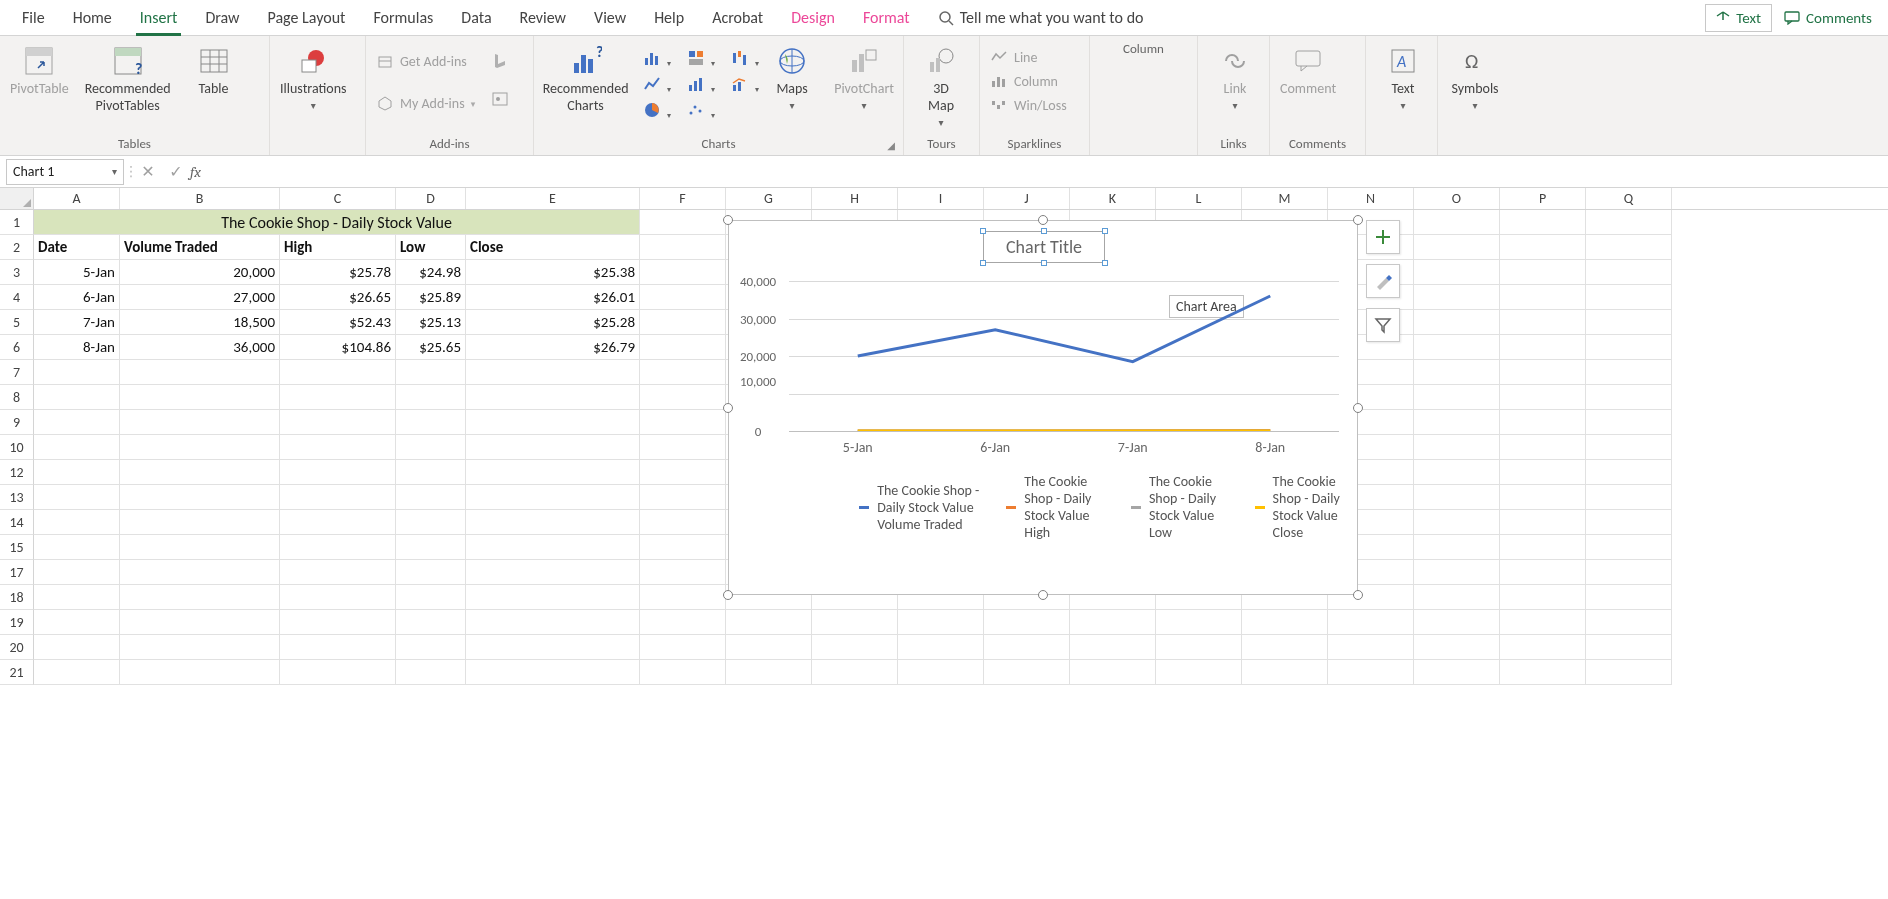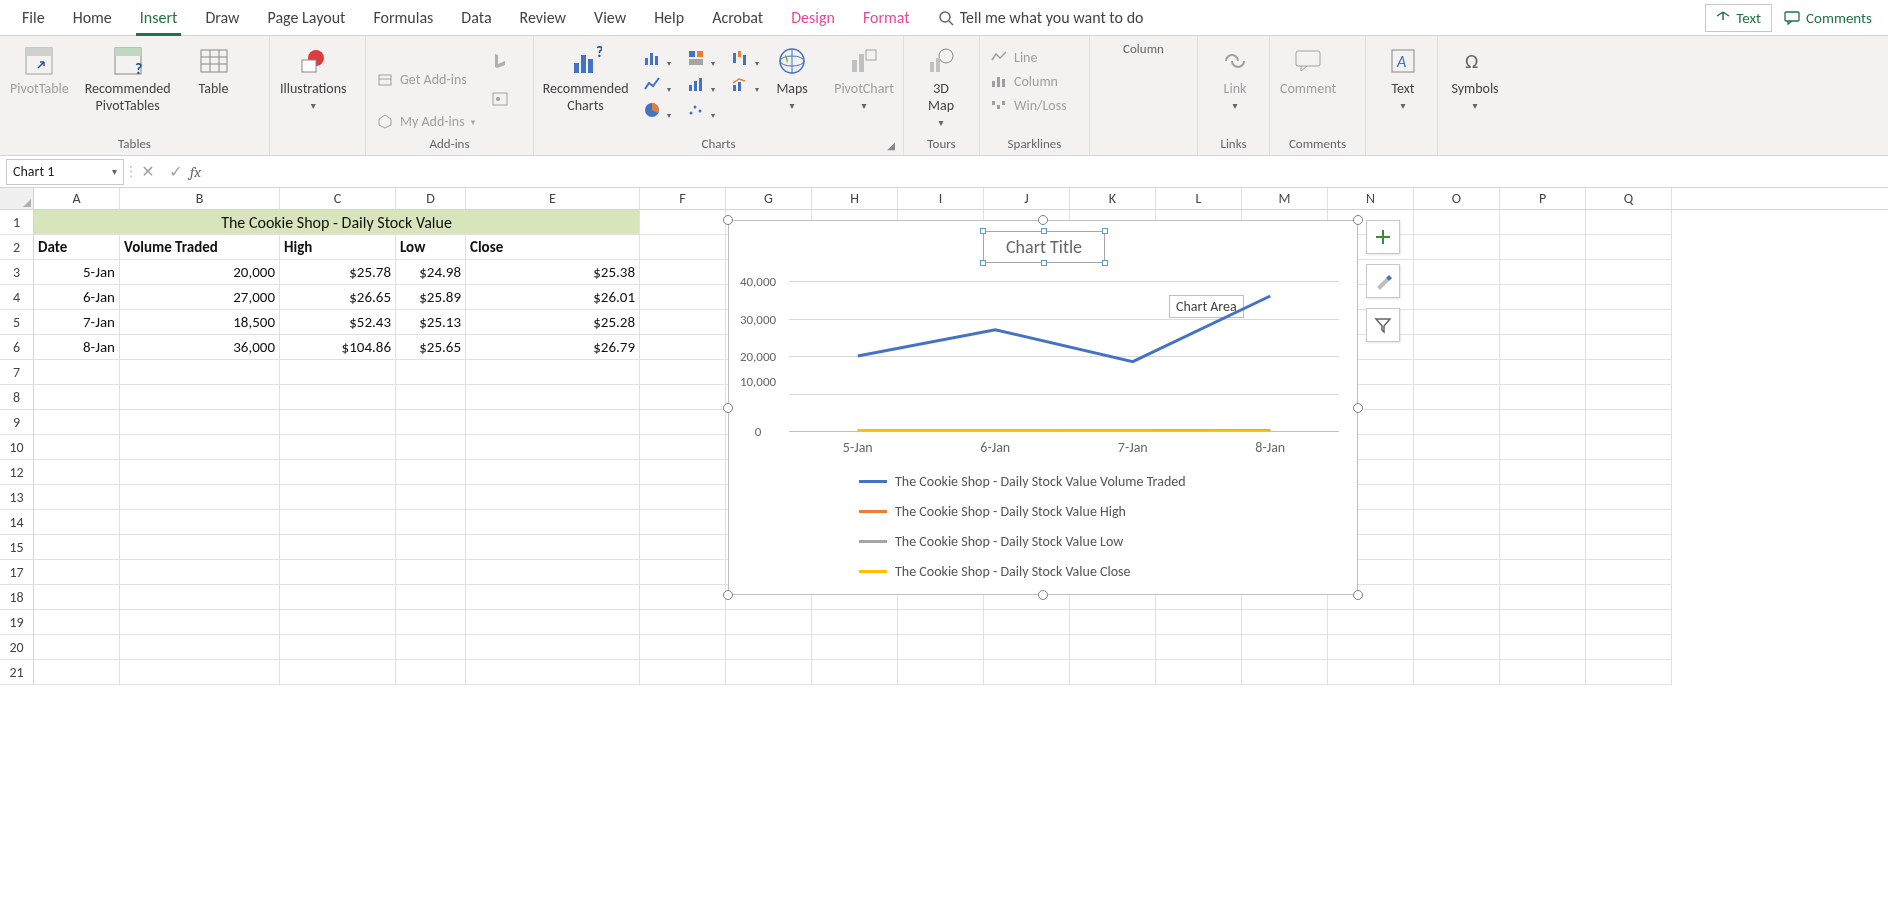--- a/index.html
+++ b/index.html
@@ -71,21 +71,21 @@
   .sel-handle.bl{left:-6px; bottom:-6px;} .sel-handle.bm{left:calc(50% - 5px); bottom:-6px;} .sel-handle.br{right:-6px; bottom:-6px;}
   .chart-title-box { position:absolute; left:254px; top:10px; width:122px; height:32px; border:1px solid #a6a6a6; text-align:center; line-height:30px; font-size:18px; color:#666; }
   .chart-title-box .csel { position:absolute; width:6px; height:6px; background:#fff; border:1px solid #5b9bd5; }
   .csel.tl{left:-4px;top:-4px;} .csel.tr{right:-4px;top:-4px;} .csel.bl{left:-4px;bottom:-4px;} .csel.br{right:-4px;bottom:-4px;}
   .csel.tm{left:calc(50% - 3px);top:-4px;} .csel.bm{left:calc(50% - 3px);bottom:-4px;}
   .plot-area { position:absolute; left:60px; top:60px; width:550px; height:150px; }
   .grid-line { position:absolute; left:0; right:0; height:0; border-top:1px solid #d9d9d9; }
   .y-tick { position:absolute; right:556px; width:50px; text-align:center; font-size:13px; color:#666; transform:translateY(-50%); }
   .x-tick { position:absolute; top:158px; font-size:14px; color:#666; transform:translateX(-50%); }
   .tooltip { position:absolute; left:440px; top:74px; border:1px solid #bfbfbf; background:#fff; padding:2px 6px; font-size:14px; color:#444; }
-  .legend { position:absolute; left:130px; top:252px; display:flex; flex-direction:column; gap:13px; }
+  .legend { position:absolute; left:130px; top:252px; display:flex; flex-direction:row; gap:24px; }
   .legend-item { display:flex; align-items:center; gap:8px; font-size:14px; color:#555; }
   .legend-sw { width:28px; height:0; border-top:3px solid; }
   .side-btns { position:absolute; left:1366px; top:32px; display:flex; flex-direction:column; gap:10px; }
   .side-btn { width:34px; height:34px; border:1px solid #c8c8c8; background:#fff; display:flex; align-items:center; justify-content:center; cursor:pointer; box-shadow:1px 1px 2px rgba(0,0,0,0.1); }
 
   svg { display:block; }
 </style>
 </head>
 <body>
 
@@ -185,21 +185,21 @@
           </div>
         <span>Illustrations</span>
         <span class="caret">▾</span>
       </div>
     </div>
     <div class="group-label" style="visibility:hidden">.</div>
   </div>
 
   <div class="group" style="width:168px">
     <div class="group-items">
-      <div class="mini-list" style="margin-top:28px">
+      <div class="mini-list" style="margin-top:10px">
         <div class="mini-item disabled">
           <span class="mini-icon">
               <svg width="16" height="16">
                 <rect x="2" y="4" width="12" height="10" stroke="#a0a0a0" fill="none"></rect>
                 <line x1="2" y1="8" x2="14" y2="8" stroke="#a0a0a0"></line>
               </svg>
             </span>
           <span>Get Add-ins</span>
         </div>
         <div style="height:16px"></div>

